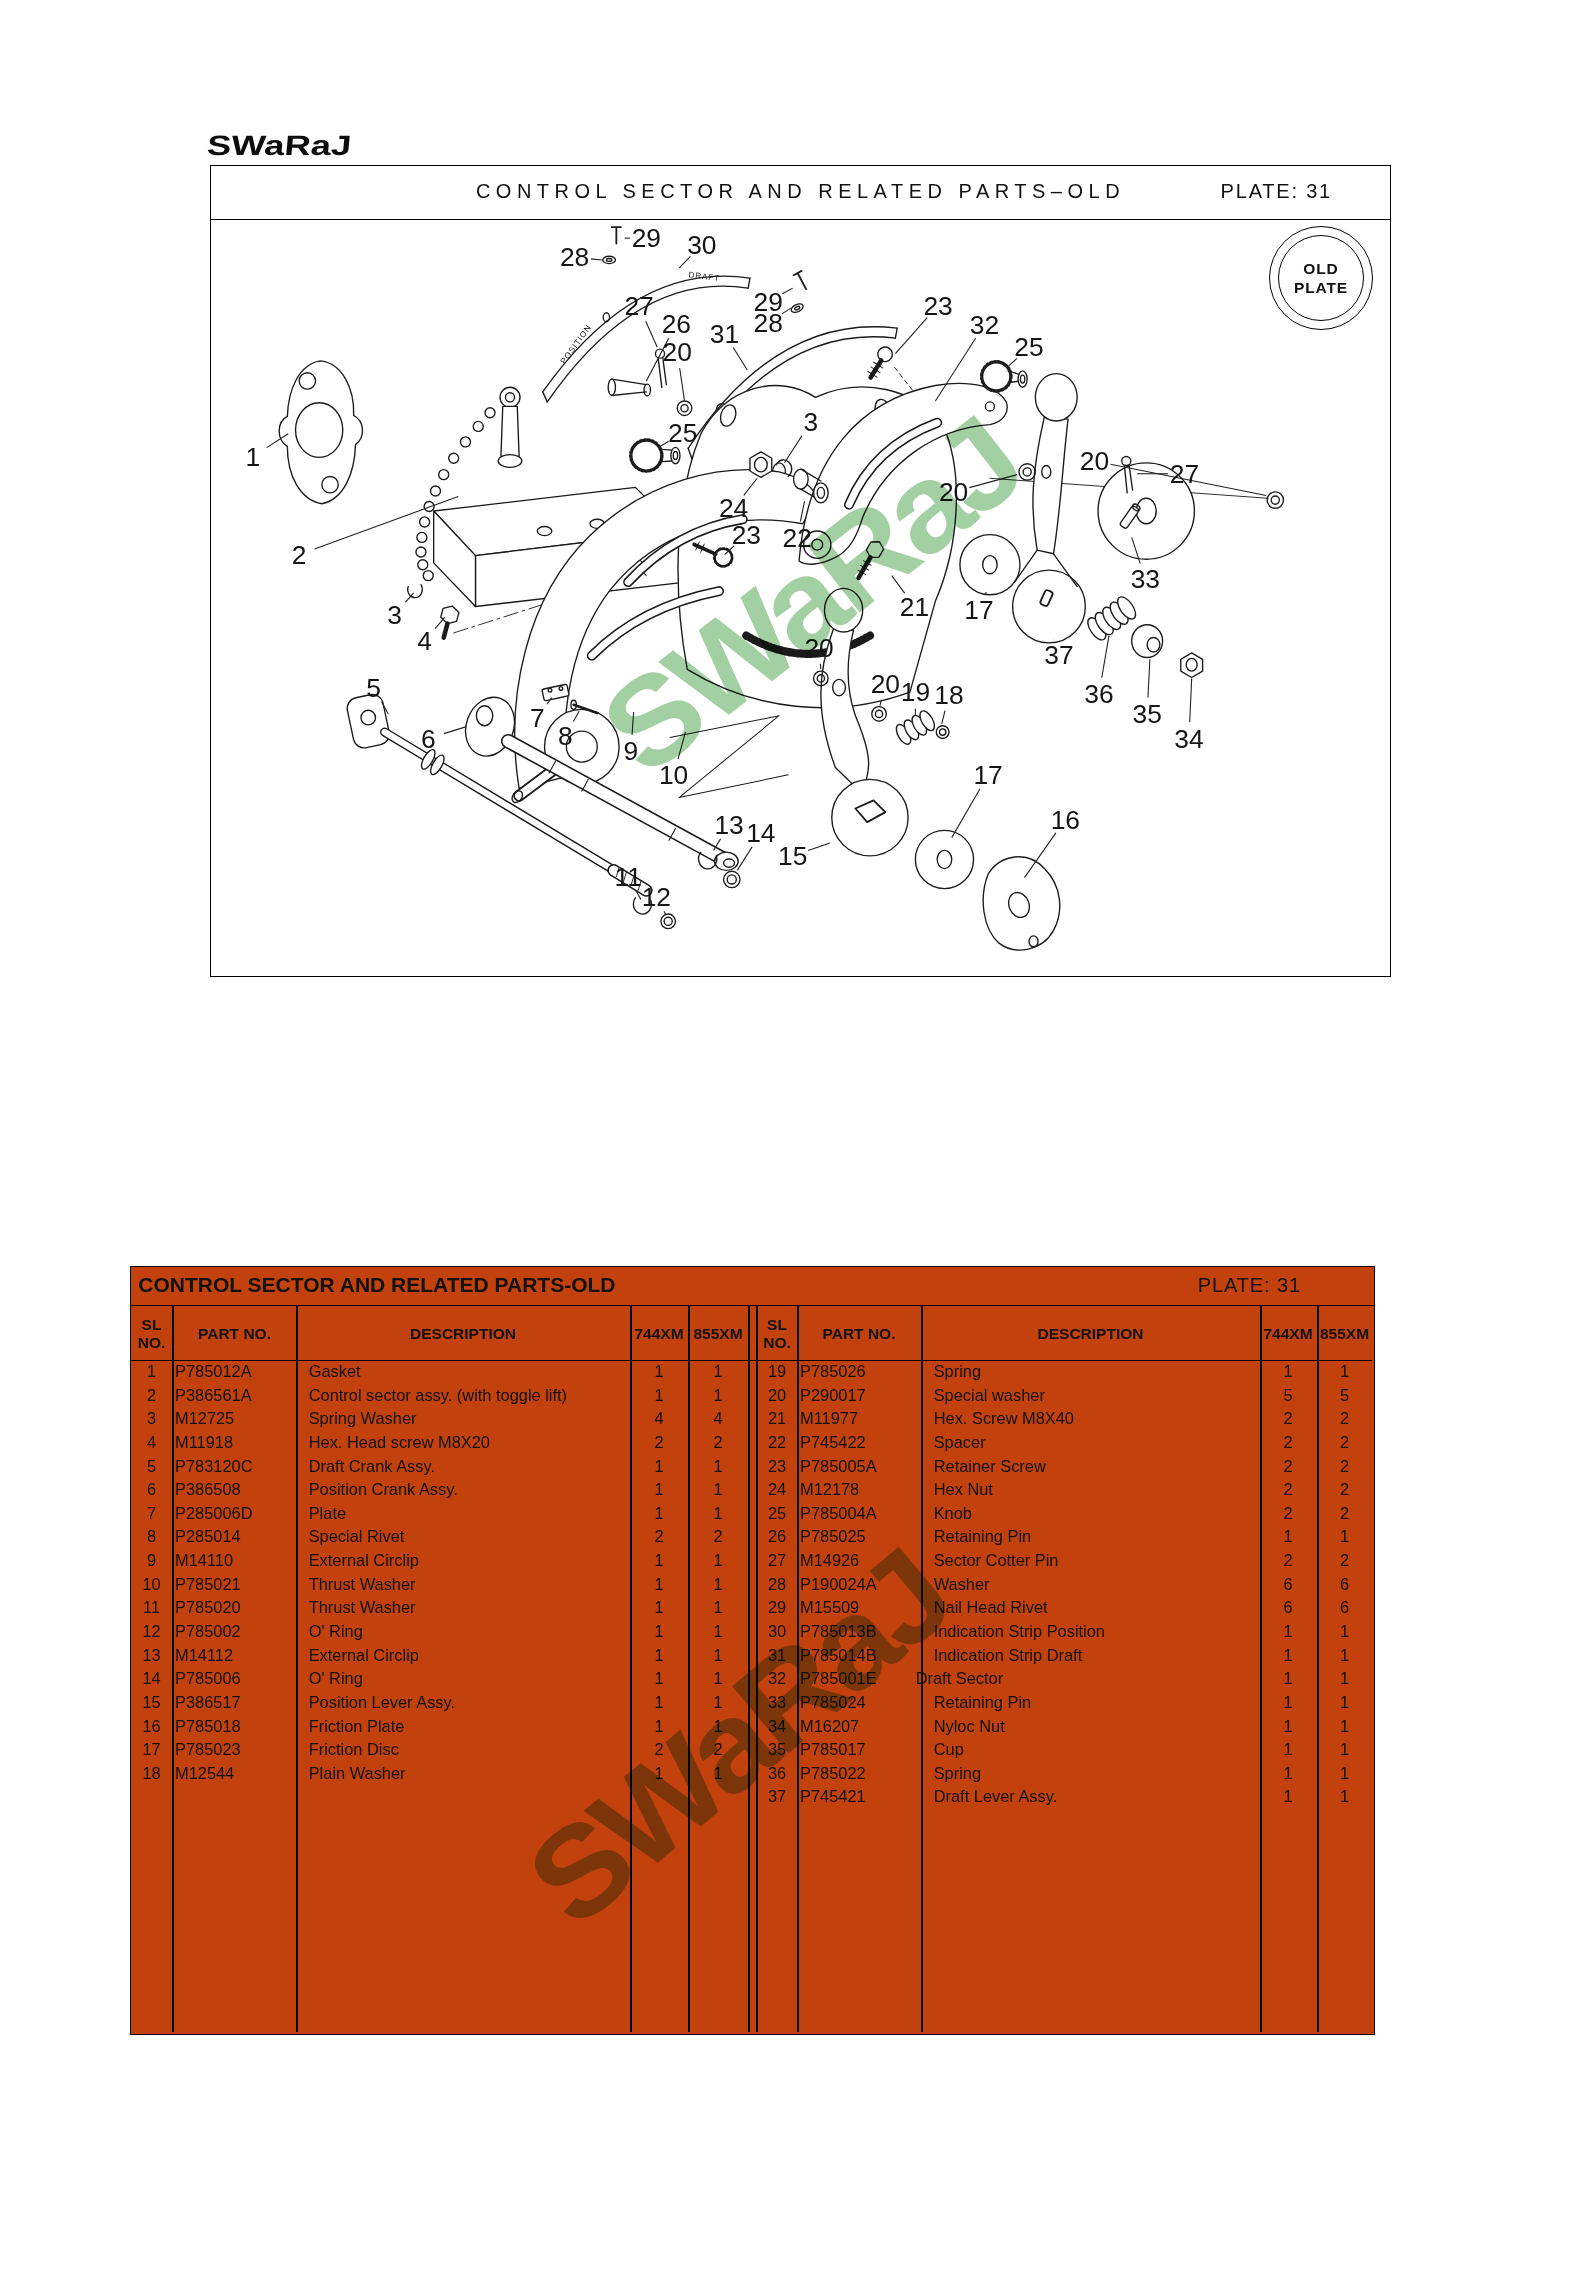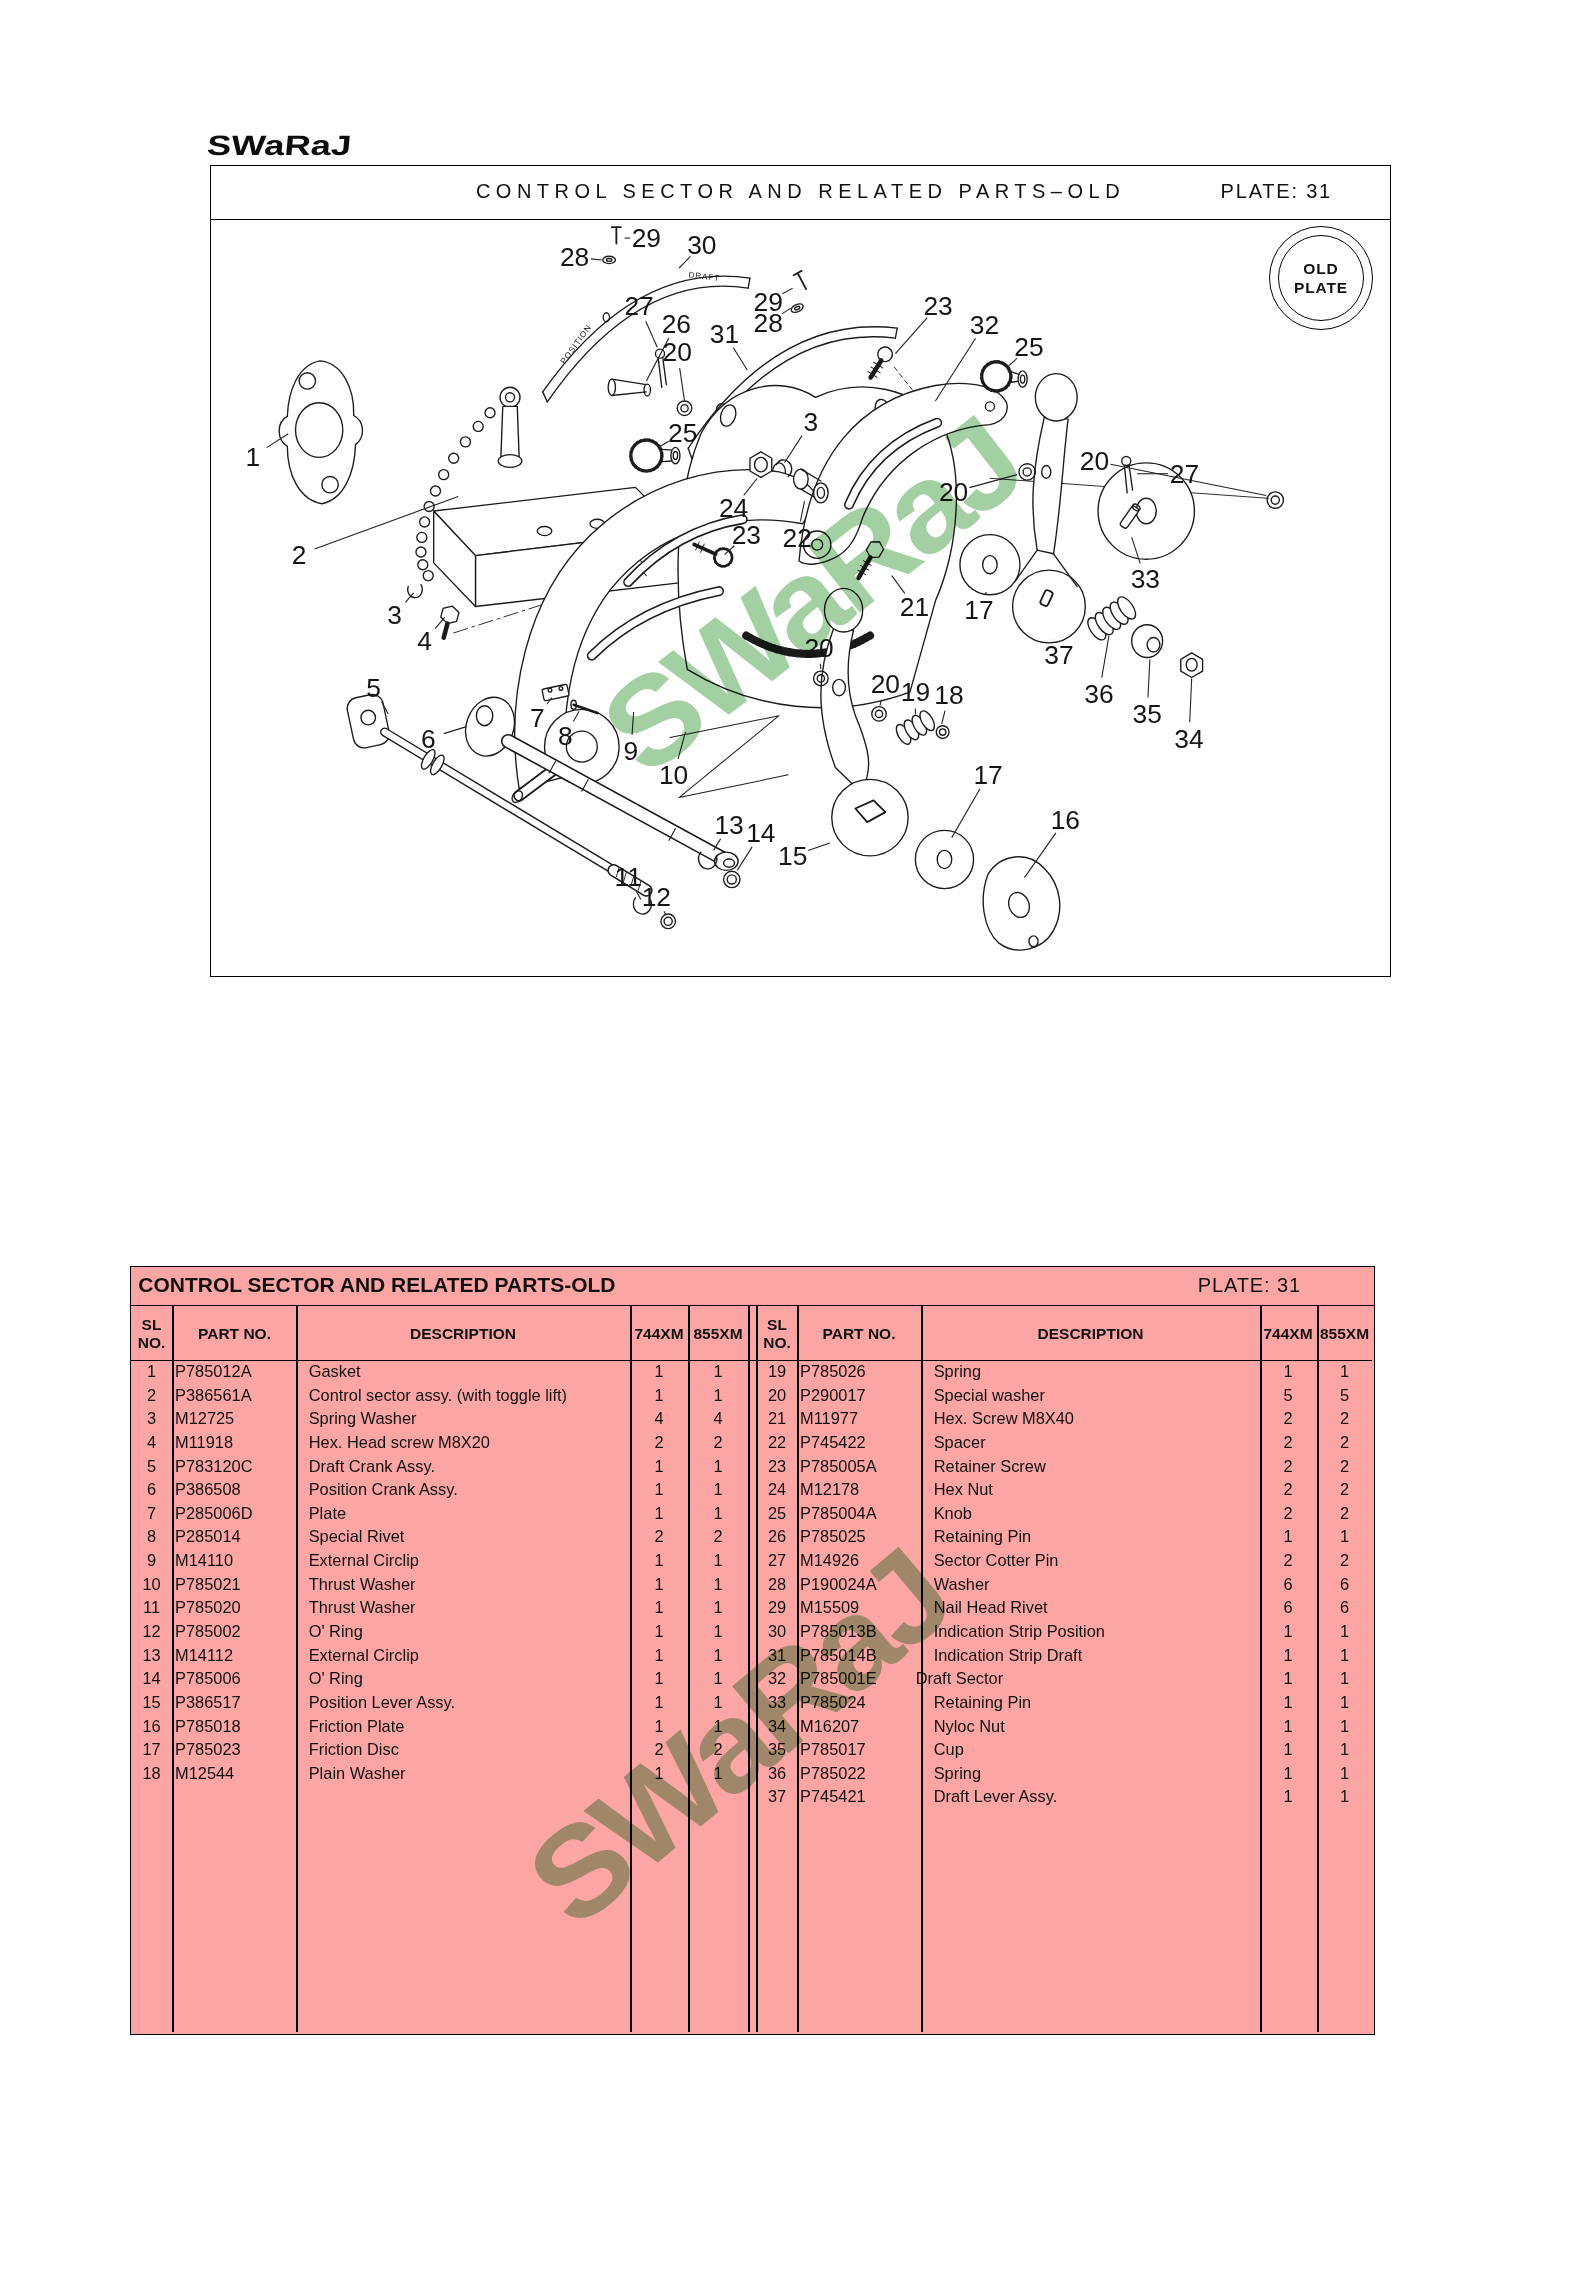--- a/index.html
+++ b/index.html
@@ -21,21 +21,21 @@
          align-items:center;justify-content:center;font-weight:bold;font-size:15.5px;letter-spacing:0.9px;line-height:1.25;}
   #dsvg{position:absolute;left:0;top:53px;width:1177px;height:756px;}
 
   
   .wm{position:absolute;font-weight:800;letter-spacing:-5.5px;color:#93c893;opacity:.85;mix-blend-mode:multiply;
       white-space:nowrap;z-index:30;pointer-events:none;}
   #wm1{left:811px;top:596px;font-size:124px;transform:translate(-50%,-50%) rotate(-38deg) scaleX(1.06);}
   #wm2{left:738px;top:1738px;font-size:127px;transform:translate(-50%,-50%) rotate(-40deg) scaleX(1.06);}
 
   
-  #tbox{left:130px;top:1266px;width:1245px;height:769px;border:1.8px solid #000;box-sizing:border-box;background:#fca5a5;}
+  #tbox{left:130px;top:1266px;width:1245px;height:769px;border:1.8px solid #000;box-sizing:border-box;background:#c2410c;}
   #ttitle-row{position:relative;height:38px;border-bottom:1.8px solid #000;}
   #ttitle{position:absolute;left:7.3px;top:0;line-height:36px;font-weight:bold;font-size:21px;white-space:nowrap;}
   #tplate{position:absolute;right:73px;top:0;line-height:36px;font-size:20px;letter-spacing:0.9px;}
   #thead{position:absolute;left:0;top:40px;width:1241px;height:53px;border-bottom:1.8px solid #000;}
   .hcell{position:absolute;top:0;height:53px;display:flex;align-items:center;justify-content:center;text-align:center;
          font-weight:bold;font-size:15.5px;line-height:1.15;}
   #trules{position:absolute;left:0;top:38px;width:1241px;height:727px;}
   .vrule{position:absolute;top:0;width:1.8px;height:100%;background:#000;}
   #tbody{position:absolute;left:0;top:93px;width:1241px;height:673px;}
   .prow{position:absolute;height:23.6px;}

